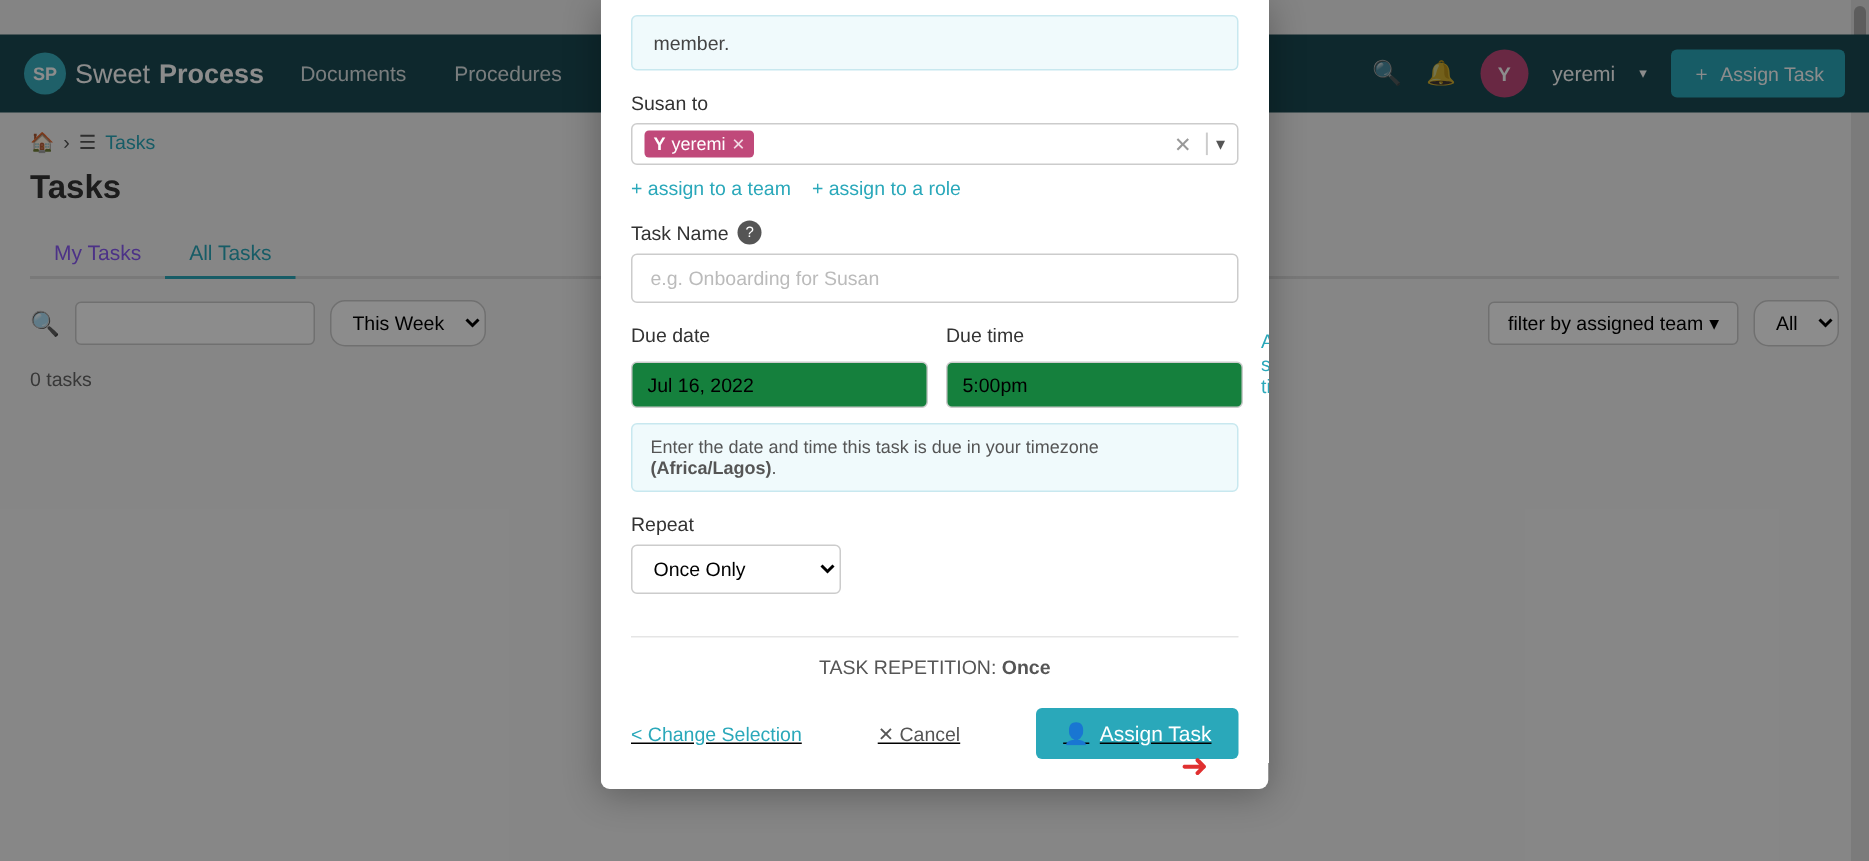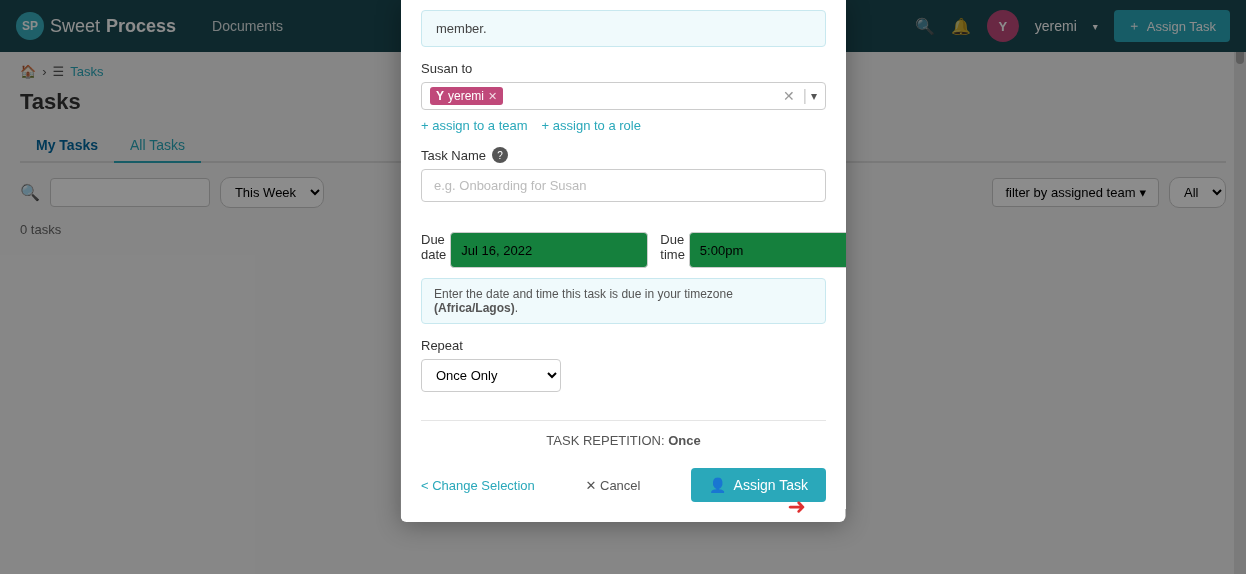--- a/index.html
+++ b/index.html
@@ -5,23 +5,24 @@
     * { box-sizing: border-box; margin: 0; padding: 0; }
     body { font-family: 'Segoe UI', Arial, sans-serif; background: #f0f0f0; width: 1246px; height: 574px; overflow: hidden; position: relative; }
 
     
     .navbar {
       background: #1a4a52;
       height: 52px;
       display: flex;
       align-items: center;
       padding: 0 16px;
-      gap: 24px;
+      gap: 12px;
       position: relative;
       z-index: 1;
+      margin-top: 23px;
     }
     .navbar-brand {
       display: flex;
       align-items: center;
       gap: 6px;
       color: white;
       font-size: 18px;
       font-weight: bold;
     }
     .logo-icon {
@@ -81,21 +82,21 @@
     }
     .breadcrumb {
       display: flex; align-items: center; gap: 6px;
       font-size: 13px; color: #555; margin-bottom: 10px;
     }
     .breadcrumb a { color: #2aa8ba; text-decoration: none; }
     .page-title { font-size: 22px; font-weight: 600; color: #333; margin-bottom: 14px; }
 
     .tabs { display: flex; border-bottom: 2px solid #ddd; margin-bottom: 14px; }
     .tab {
-      padding: 8px 16px; font-size: 14px; color: #0369a1; cursor: pointer; border-bottom: 2px solid transparent; margin-bottom: -2px; font-weight: bold;
+      padding: 8px 16px; font-size: 14px; color: #8b5cf6; cursor: pointer; border-bottom: 2px solid transparent; margin-bottom: -2px;
     }
     .tab.active { color: #2aa8ba; border-bottom-color: #2aa8ba; font-weight: 500; }
 
     .toolbar {
       display: flex; align-items: center; gap: 10px; margin-bottom: 14px;
     }
     .search-input {
       border: 1px solid #ccc; border-radius: 4px; padding: 6px 10px;
       font-size: 13px; width: 160px;
     }
@@ -189,21 +190,21 @@
       width: 100%; border: 1px solid #ccc; border-radius: 4px;
       padding: 8px 12px; font-size: 13px; color: #999;
       margin-bottom: 14px;
     }
     .task-name-input::placeholder { color: #bbb; }
 
     
     .datetime-row {
       display: flex; gap: 12px; margin-bottom: 10px; align-items: flex-end;
     }
-    .datetime-col { display: flex; gap: 4px; }
+    .datetime-col { display: flex; flex-direction: column; gap: 4px; }
     .date-input, .time-input {
       border: 1px solid #ccc; border-radius: 4px;
       padding: 7px 10px; font-size: 13px;
       background: #15803d;
     }
     .add-start-link { color: #2aa8ba; font-size: 13px; cursor: pointer; padding-bottom: 7px; }
 
     
     .timezone-note {
       border: 1px solid #c8e8ef;
@@ -234,20 +235,21 @@
       font-size: 13px;
       color: #555;
       margin-bottom: 16px;
     }
     .repetition-info strong { font-weight: 700; }
 
     
     .modal-footer {
       display: flex; align-items: center; justify-content: space-between;
       padding-top: 4px;
+      text-decoration: underline;
     }
     .change-sel-btn {
       background: none; border: none; color: #2aa8ba; font-size: 13px;
       cursor: pointer; display: flex; align-items: center; gap: 4px;
     }
     .cancel-btn {
       background: none; border: none; color: #555; font-size: 13px;
       cursor: pointer; display: flex; align-items: center; gap: 4px;
     }
     .assign-btn {
@@ -277,20 +279,21 @@
 <body>
 
 <nav class="navbar">
   <div class="navbar-brand">
     <div class="logo-icon">SP</div>
     <span style="font-weight:300;color:white;">Sweet</span>
       <span style="font-weight:700;color:white;">Process</span>
   </div>
   <div class="nav-links">
     <span class="nav-link">Documents</span>
+    <span class="nav-link">Procedures</span>
   </div>
   <div class="nav-right">
     <span class="nav-icon">🔍</span>
     <span class="nav-icon">🔔</span>
     <div class="avatar-btn">Y</div>
     <span class="nav-username">yeremi</span>
     <span class="nav-chevron">▾</span>
     <button class="assign-task-nav-btn">
       <span>＋</span>
       <span>Assign Task</span>

